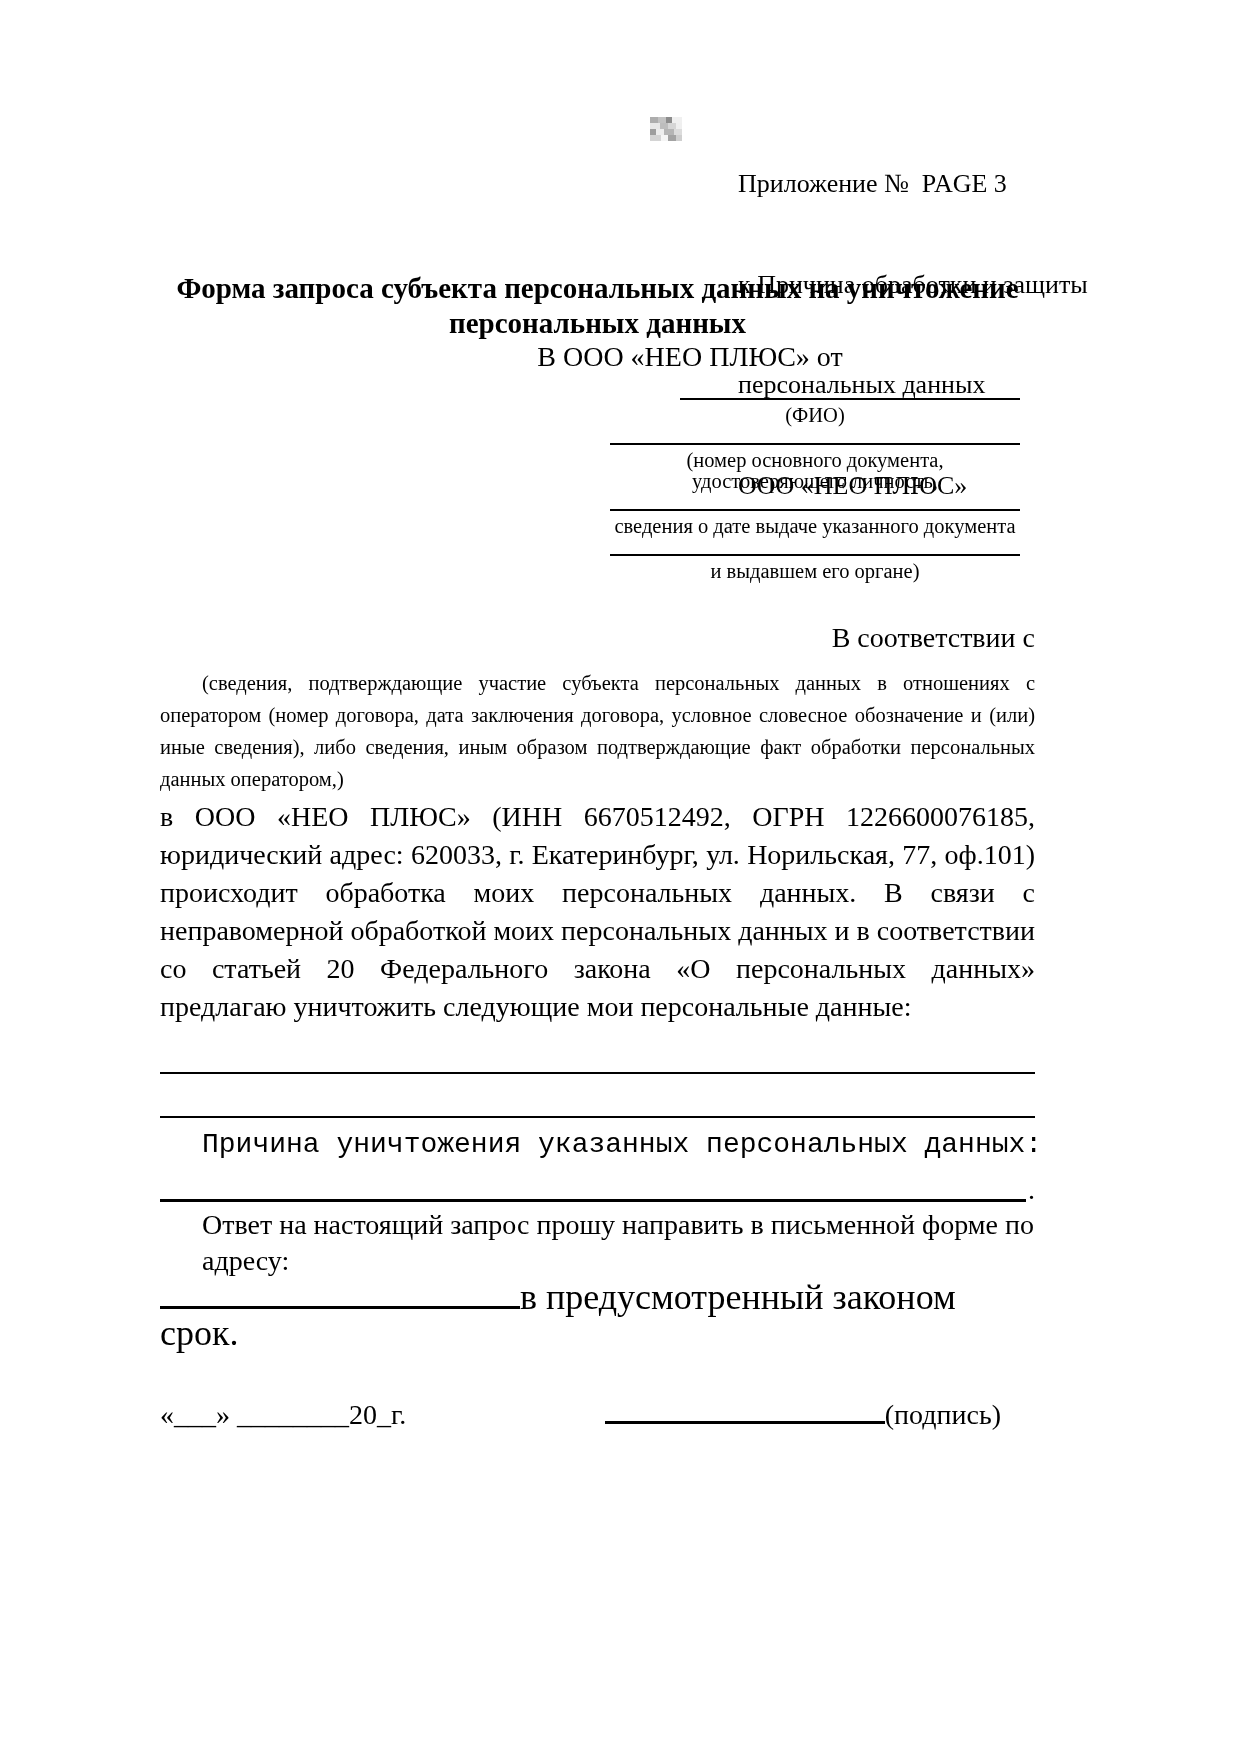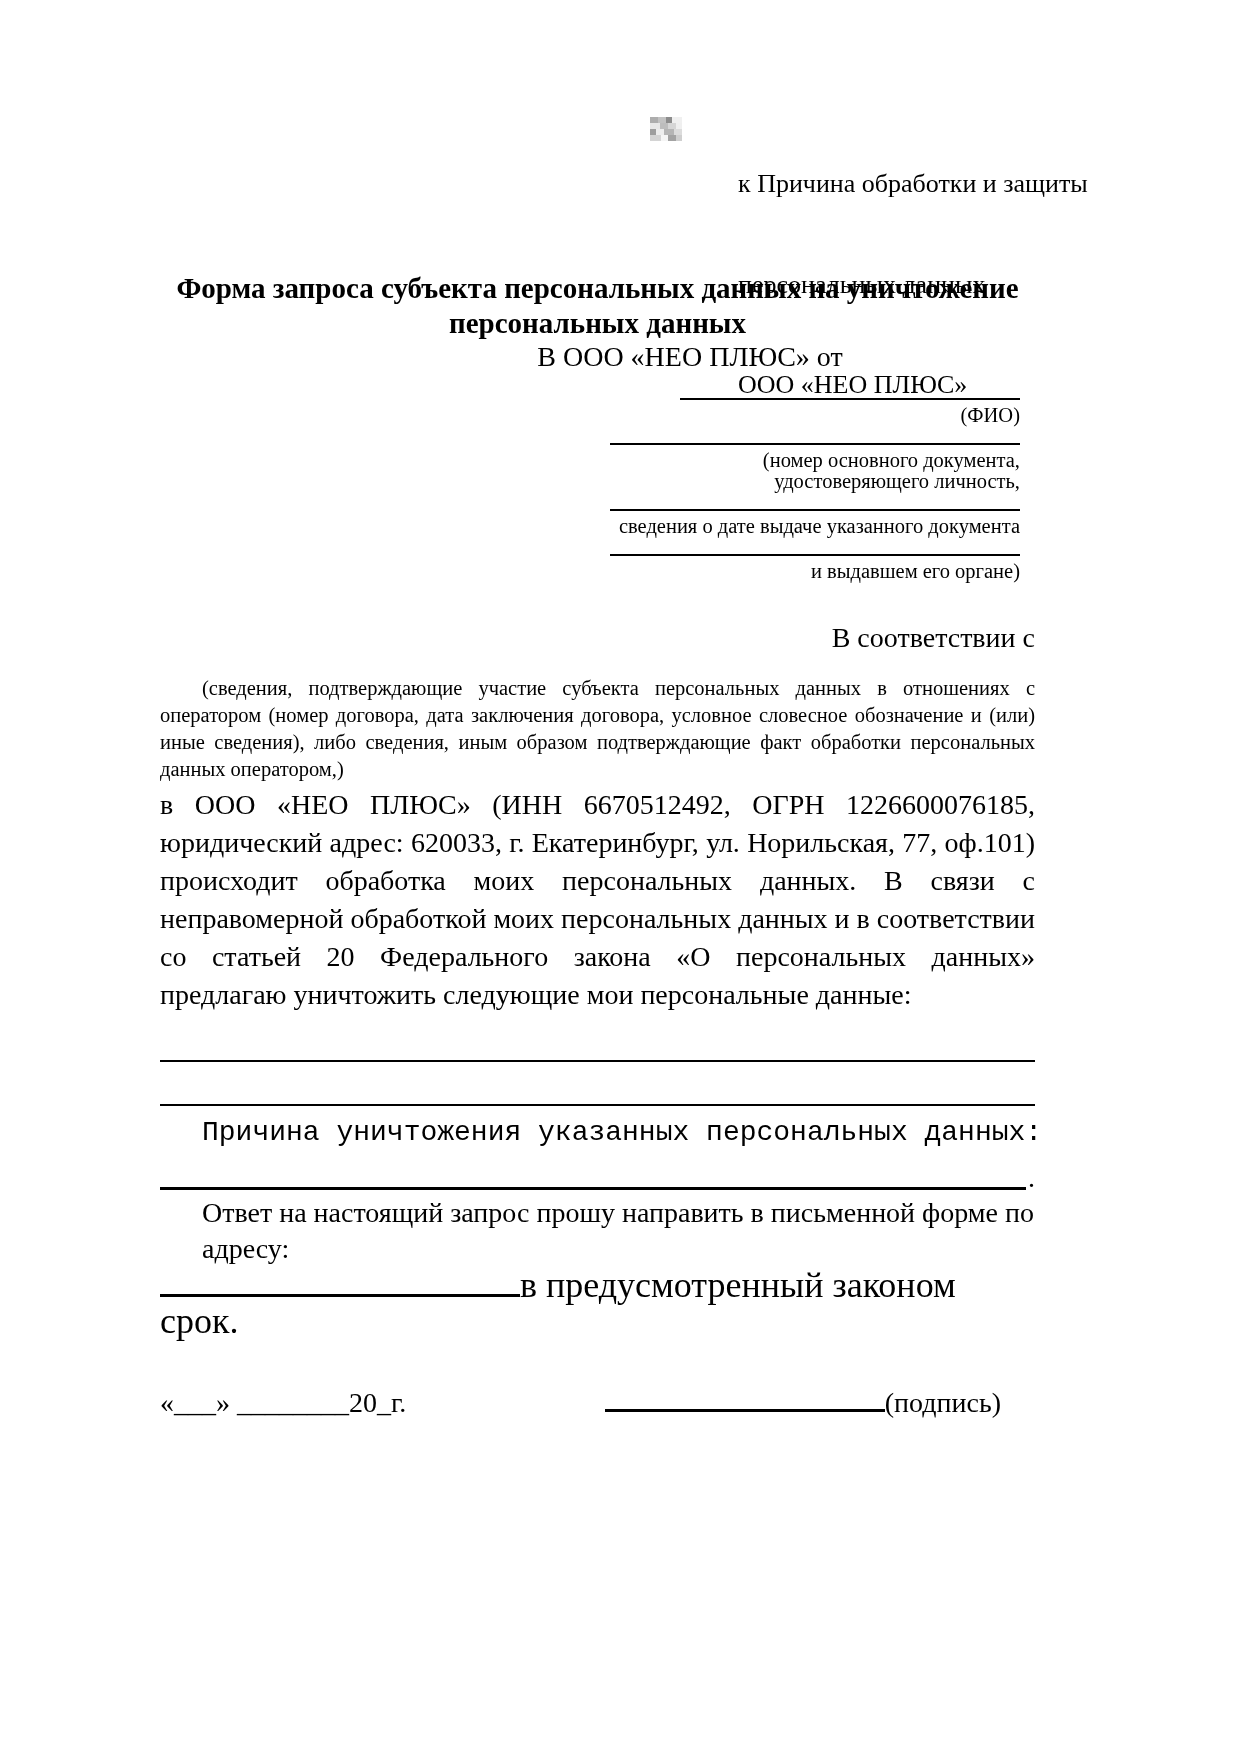--- a/index.html
+++ b/index.html
@@ -30,28 +30,28 @@
   }
 
   
   .title{margin-top:271px;text-align:center;font-weight:bold;font-size:29px;line-height:35px;font-family:Liberation Serif, serif;}
   .to-line{margin-top:1px;padding-left:185px;text-align:center;font-size:28px;line-height:29px;}
 
   
   .fields{margin-left:450px;width:410px;}
   .field-line{height:0;border-bottom:2.5px solid #000;}
   .field-line.narrow{margin-left:70px;width:340px;}
-  .field-caption{margin-top:5px;margin-bottom:17px;text-align:right;font-size:20.5px;line-height:21px;}
+  .field-caption{margin-top:5px;margin-bottom:17px;text-align:center;font-size:20.5px;line-height:21px;}
   .field:first-child .field-line{margin-top:27px;}
 
   
   .accordance{display:flex;align-items:flex-end;margin-top:38px;font-size:28px;line-height:36px;flex-direction:column;}
   .accordance .lead{padding-left:42px;white-space:nowrap;}
   .ufill{flex:1 1 auto;border-bottom:3px solid #000;margin-bottom:3px;margin-left:8px;}
-  .smallprint{margin-top:13px;font-size:20.5px;line-height:27px;text-align:justify;text-indent:42px;}
+  .smallprint{margin-top:5px;font-size:20.5px;line-height:32px;text-align:justify;text-indent:42px;}
   .main-para{margin-top:3px;font-size:28px;line-height:38px;text-align:justify;}
 
   .blank-line{height:0;border-bottom:2.5px solid #000;}
   .bl-1{margin-top:46px;}
   .bl-2{margin-top:42px;}
 
   .reason-row{display:flex;align-items:flex-end;margin-top:9px;font-size:28px;line-height:36px;font-family:Liberation Mono, monospace;}
   .reason-row .lead{padding-left:42px;white-space:nowrap;}
 
   .blank-period-row{display:flex;align-items:flex-end;margin-top:12px;font-size:28px;line-height:30px;}
@@ -66,20 +66,21 @@
   .sig-block .ublank{width:280px;}
 </style>
 </head>
 <body>
 
 <div class="page">
 
   <div class="glitch-icon"></div>
 
   <div class="header-block">
+    <div>Приложение №  PAGE 3</div>
     <div>к Причина обработки и защиты</div>
     <div>персональных данных</div>
     <div>ООО «НЕО ПЛЮС»</div>
   </div>
 
   <div class="content">
 
     <div class="title">
       <div>Форма запроса субъекта персональных данных на уничтожение</div>
       <div>персональных данных</div>

